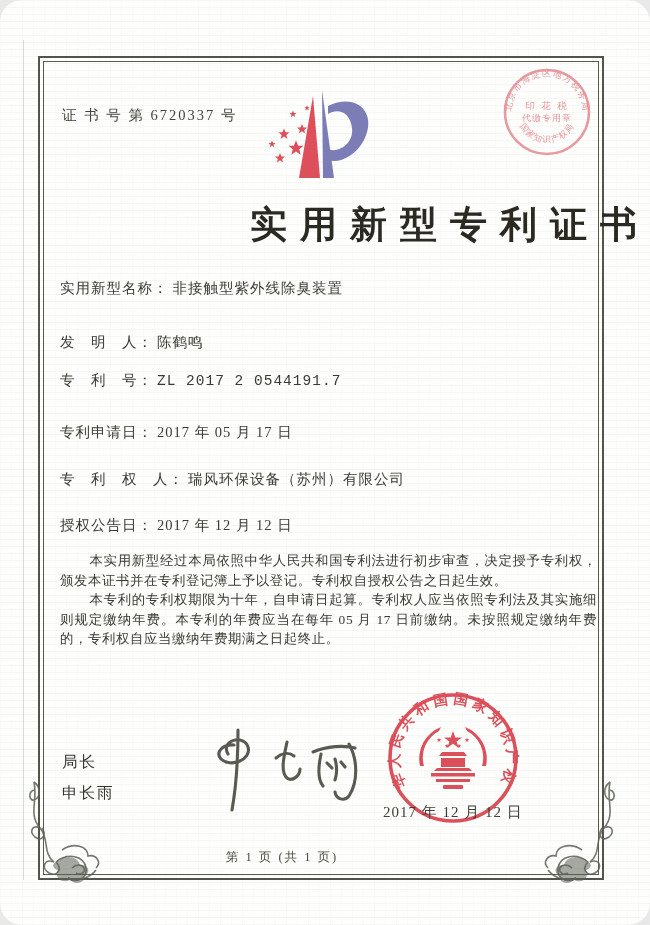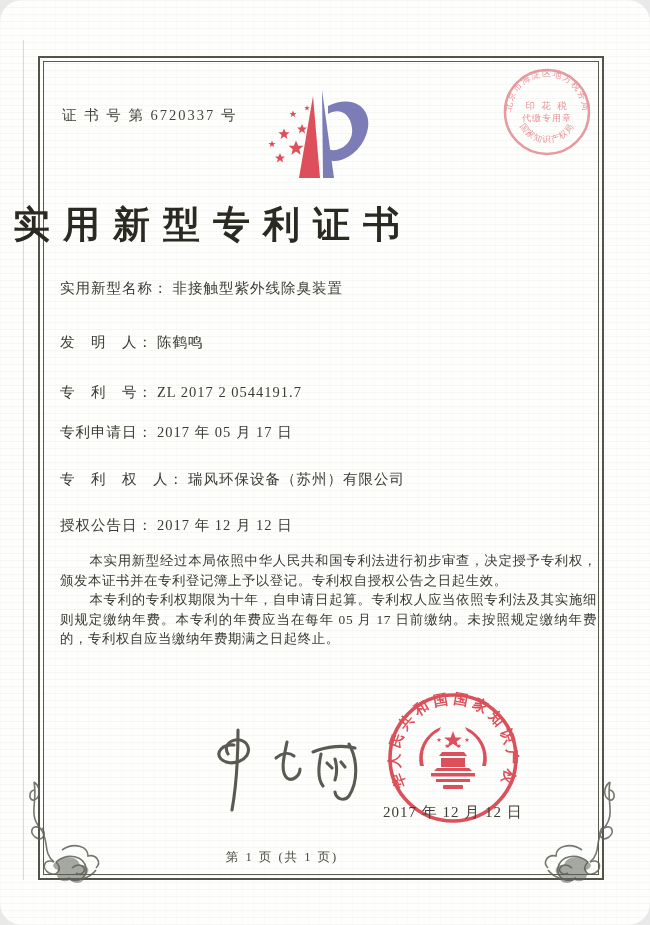--- a/index.html
+++ b/index.html
@@ -26,28 +26,28 @@
     position:absolute; left:3px; top:3px; right:3px; bottom:3px;
     border:1px solid #5a5a50;
   }
   .cert-no {
     position:absolute; left:62px; top:106px;
     font-size:14.5px; letter-spacing:2px; color:#45443c;
   }
   .logo { position:absolute; left:262px; top:84px; width:122px; height:104px; }
   .seal-top { position:absolute; left:499px; top:64px; width:96px; height:96px; opacity:0.88; }
   .title {
-    position:absolute; left:0; top:200px; width:650px; text-align:left;
+    position:absolute; left:0; top:200px; width:650px; text-align:right;
     font-size:37px; font-weight:bold; letter-spacing:13px; text-indent:13px;
     color:#2a2922; font-family:"Liberation Serif", serif;
   }
   .fields { position:absolute; left:60px; top:279px; width:520px; }
   .field-row { position:absolute; left:0; font-size:14.5px; letter-spacing:1px; white-space:nowrap; color:#3b3a33; }
   .field-row .val { margin-left:4px; }
-  .f0 { top:0; } .f1 { top:54px; } .f2 { top:104px; } .f3 { top:144px; }
+  .f0 { top:0; } .f1 { top:54px; } .f2 { top:92px;font-family:Liberation Mono, monospace; } .f3 { top:144px; }
   .f4 { top:191px; } .f5 { top:237px;text-align:right; }
   .body-text {
     position:absolute; left:60px; top:551px; width:537px;
     font-size:13.4px; line-height:19.6px; text-align:justify;
     letter-spacing:0.6px; color:#3b3a33;
   }
   .body-text p { text-indent:2.2em; }
   .issuer { position:absolute; left:62px; top:752px; font-size:15.5px; color:#33322b; }
   .issuer div { margin-bottom:10px; letter-spacing:2px; }
   .signature { position:absolute; left:190px; top:722px; width:175px; height:100px; }
@@ -134,20 +134,24 @@
     <div class="field-row f5">
       <span class="lbl">授权公告日：</span><span class="val">2017 年 12 月 12 日</span>
     </div>
   </div>
 
   <div class="body-text">
     <p>本实用新型经过本局依照中华人民共和国专利法进行初步审查，决定授予专利权，颁发本证书并在专利登记簿上予以登记。专利权自授权公告之日起生效。</p>
     <p>本专利的专利权期限为十年，自申请日起算。专利权人应当依照专利法及其实施细则规定缴纳年费。本专利的年费应当在每年 05 月 17 日前缴纳。未按照规定缴纳年费的，专利权自应当缴纳年费期满之日起终止。</p>
   </div>
 
+  <div class="issuer">
+    <div>局长</div>
+    <div>申长雨</div>
+  </div>
 
   <svg class="signature" viewBox="0 0 175 100">
     <g fill="none" stroke="#44433b" stroke-width="3.1" stroke-linecap="round" opacity="0.88">
       <path d="M38 32 C30 18 54 12 58 25 C62 38 40 46 31 37 C25 30 33 22 44 23"></path>
       <path d="M48 8 C48 32 47 60 42 88"></path>
       <path d="M86 36 C92 31 99 30 104 34"></path>
       <path d="M97 20 C94 34 90 50 97 56 C102 60 110 54 110 47"></path>
       <path d="M123 30 C137 24 154 23 165 26"></path>
       <path d="M131 32 C128 46 128 58 133 64"></path>
       <path d="M159 22 C168 38 168 60 159 74 C154 80 146 77 145 70"></path>

